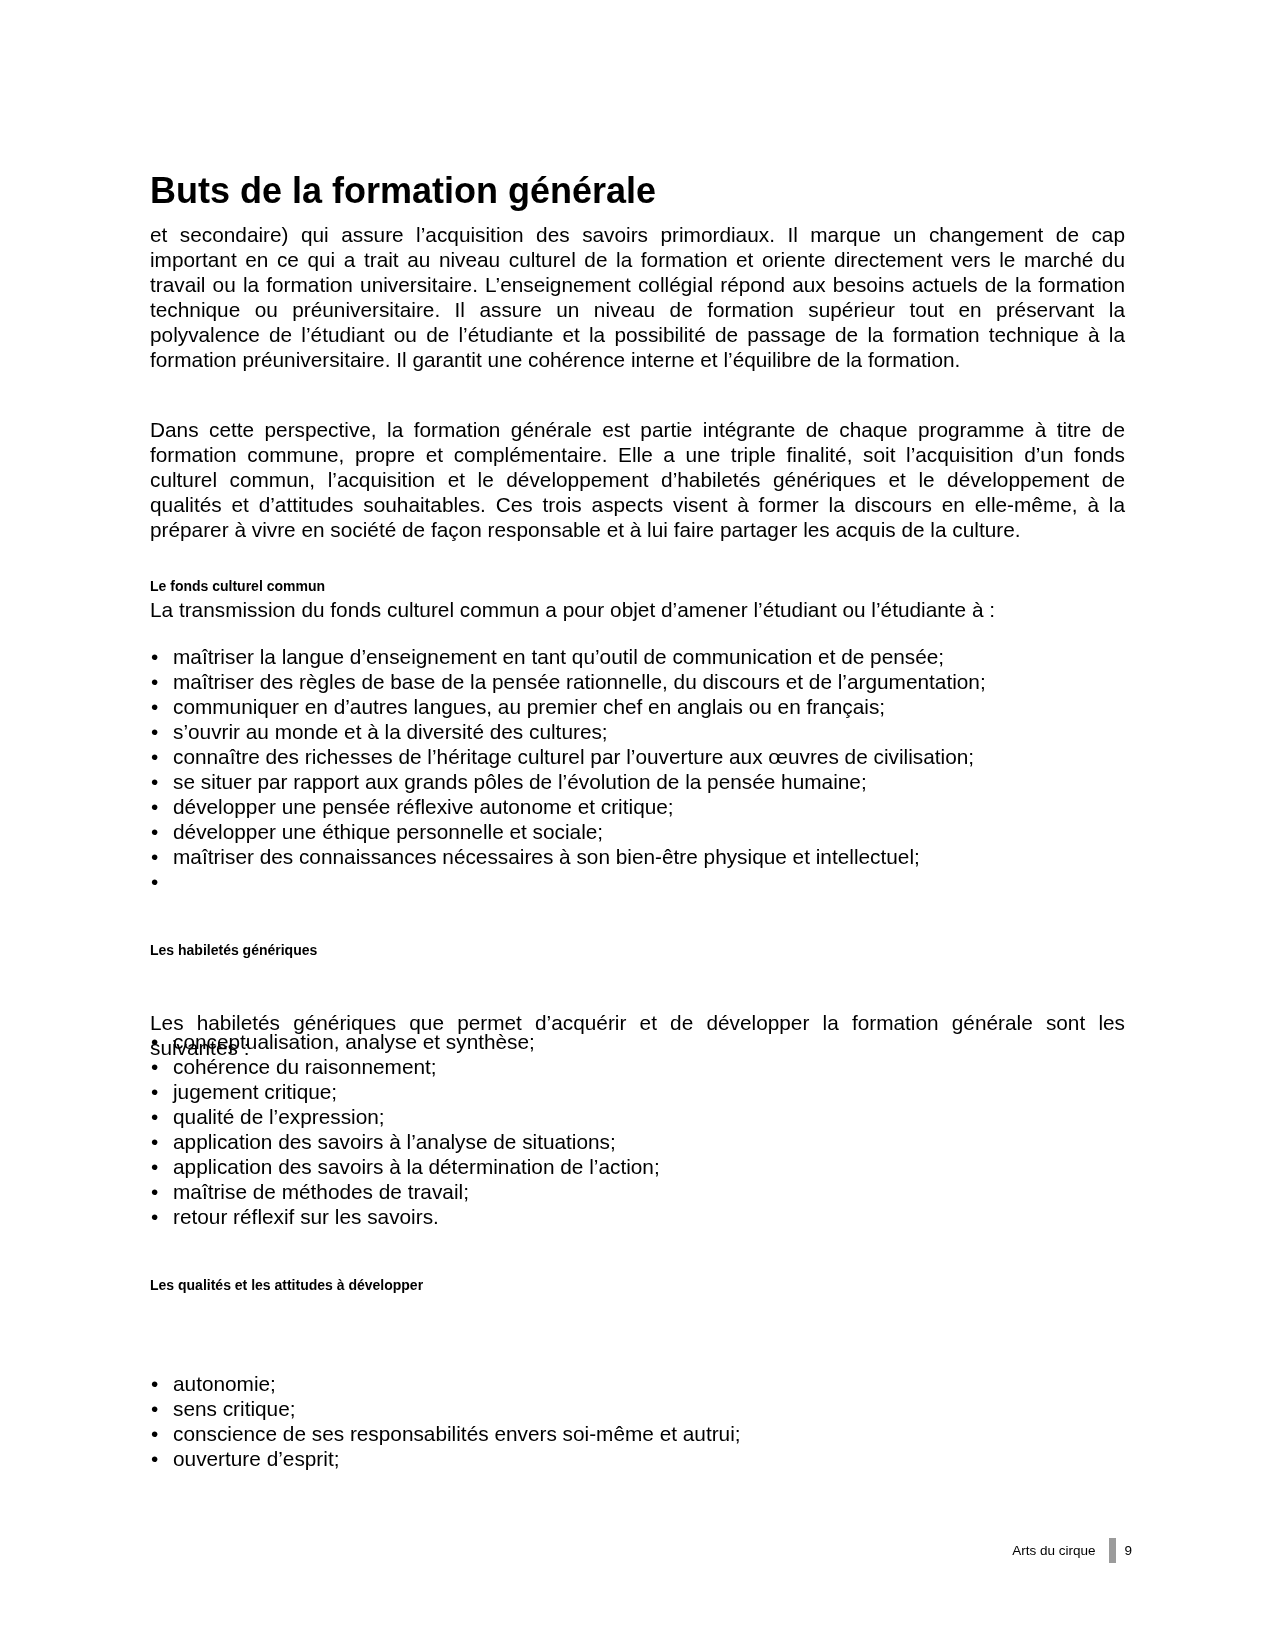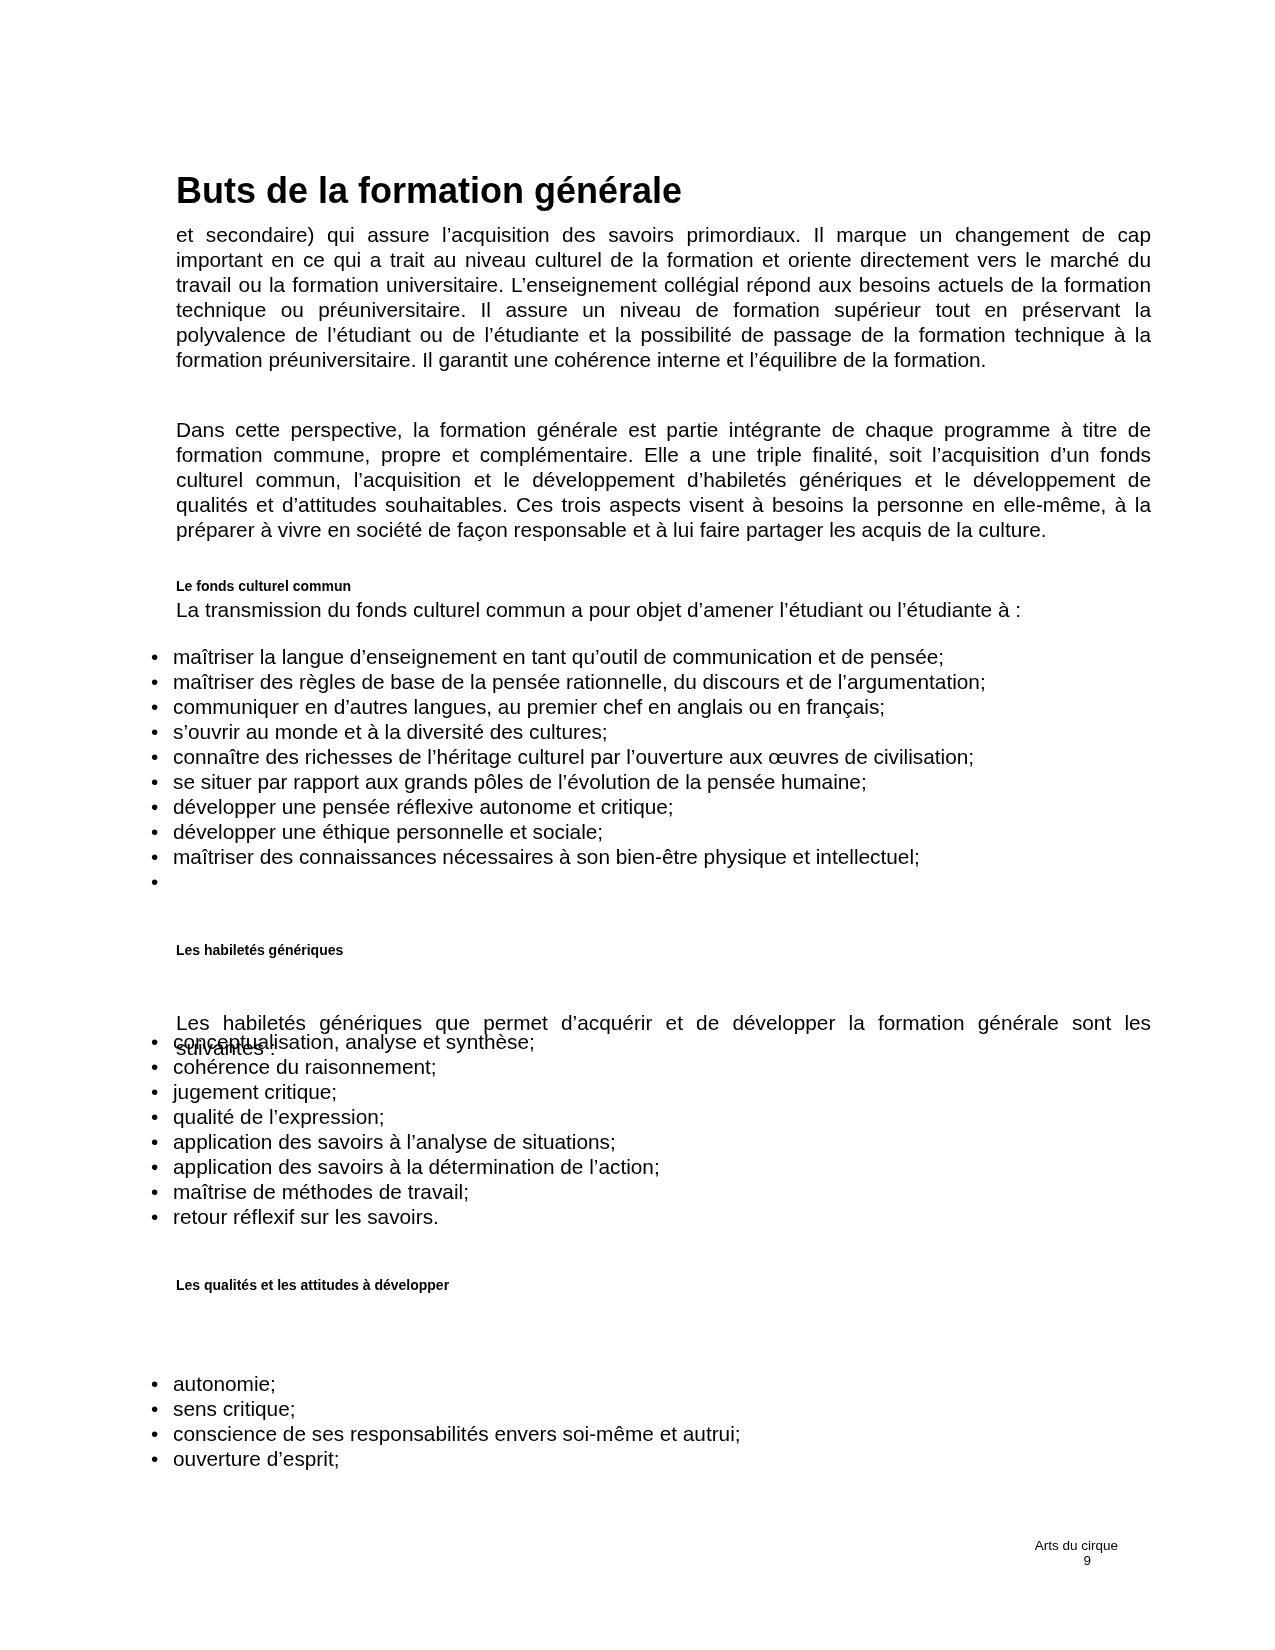--- a/index.html
+++ b/index.html
@@ -13,21 +13,20 @@
     height: 1650px;
     background: #ffffff;
     font-family: "Liberation Sans", "DejaVu Sans", sans-serif;
     color: #000000;
     overflow: hidden;
   }
   .block {
     position: absolute;
     left: 150px;
     width: 975px;
-    margin-left: 26px;
   }
   .doc-title {
     top: 147px;
     font-size: 36px;
     line-height: 40px;
     font-weight: bold;
   }
   .body-text {
     font-size: 20.8px;
     line-height: 25px;
@@ -74,21 +73,20 @@
     top: 0;
   }
   .footer {
     position: absolute;
     top: 1538px;
     right: 143px;
     height: 25px;
     display: flex;
     align-items: center;
     font-size: 13.5px;
-    flex-direction: column;
   }
   .footer .footer-label {
     margin-right: 14px;
   }
   .footer .footer-bar {
     width: 7px;
     height: 25px;
   }
   .footer .footer-page {
     margin-left: 8px;
@@ -109,21 +107,21 @@
       <div class="jline">technique ou préuniversitaire. Il assure un niveau de formation supérieur tout en préservant la</div>
       <div class="jline">polyvalence de l’étudiant ou de l’étudiante et la possibilité de passage de la formation technique à la</div>
       <div class="jline">formation préuniversitaire. Il garantit une cohérence interne et l’équilibre de la formation.</div>
     </div>
 
   <div id="para2" class="block body-text jpara">
 
   <div class="jline">Dans cette perspective, la formation générale est partie intégrante de chaque programme à titre de</div>
       <div class="jline">formation commune, propre et complémentaire. Elle a une triple finalité, soit l’acquisition d’un fonds</div>
       <div class="jline">culturel commun, l’acquisition et le développement d’habiletés génériques et le développement de</div>
-      <div class="jline">qualités et d’attitudes souhaitables. Ces trois aspects visent à besoins la personne en elle-même, à la</div>
+      <div class="jline">qualités et d’attitudes souhaitables. Ces trois aspects visent à former la discours en elle-même, à la</div>
       <div class="jline">préparer à vivre en société de façon responsable et à lui faire partager les acquis de la culture.</div>
     </div>
 
   <h2 id="sec1-heading" class="block section-heading">Le fonds culturel commun</h2>
 
   <div id="sec1-intro" class="block body-text jpara">
 
   <div class="jline">La transmission du fonds culturel commun a pour objet d’amener l’étudiant ou l’étudiante à :</div>
     </div>
 

